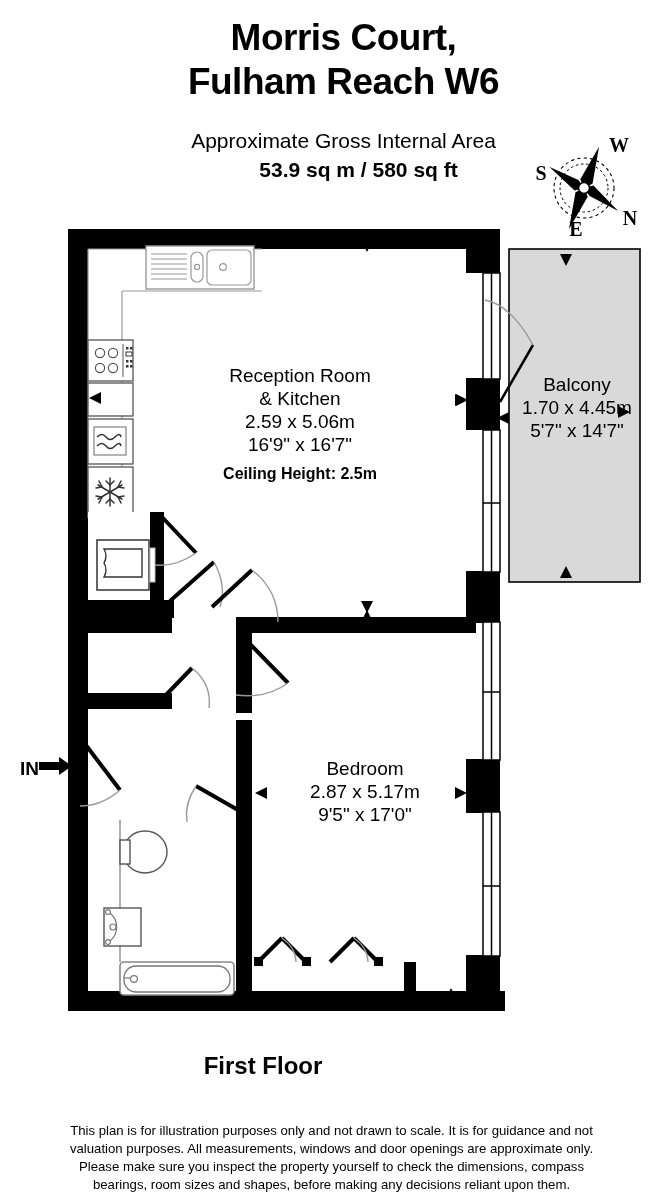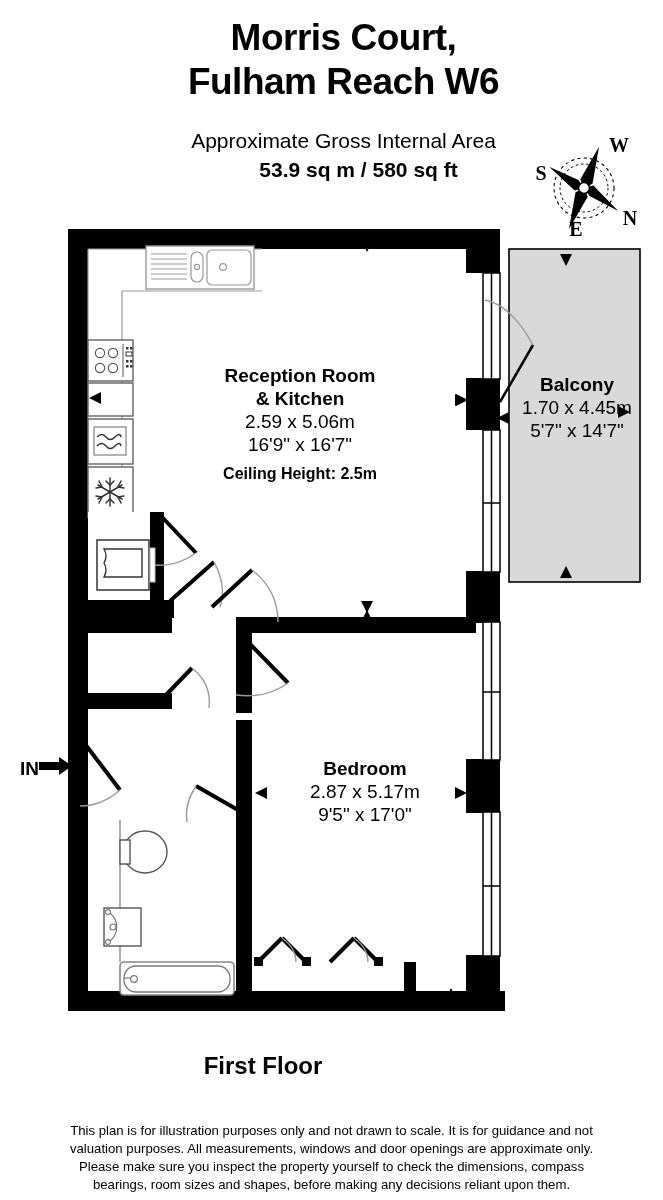--- a/index.html
+++ b/index.html
@@ -64,21 +64,21 @@
     height: 1200px;
   }
 
   
   .lbl {
     position: absolute;
     text-align: center;
     line-height: 23px;
     white-space: nowrap;
   }
-  .lbl .nm { font-size: 19px; font-weight: bold; }
+  .lbl .nm { font-size: 19px; font-weight: normal; }
   .lbl .dm { font-size: 19px; font-weight: normal; }
   .lbl .ch { font-size: 16px; font-weight: bold; }
 
   #reception-label { left: 140px; top: 364px; width: 320px; }
   #balcony-label  { left: 497px; top: 373px; width: 160px; }
   #bedroom-label  { left: 245px; top: 757px; width: 240px; }
 
   #in-marker {
     position: absolute;
     left: 20px;

